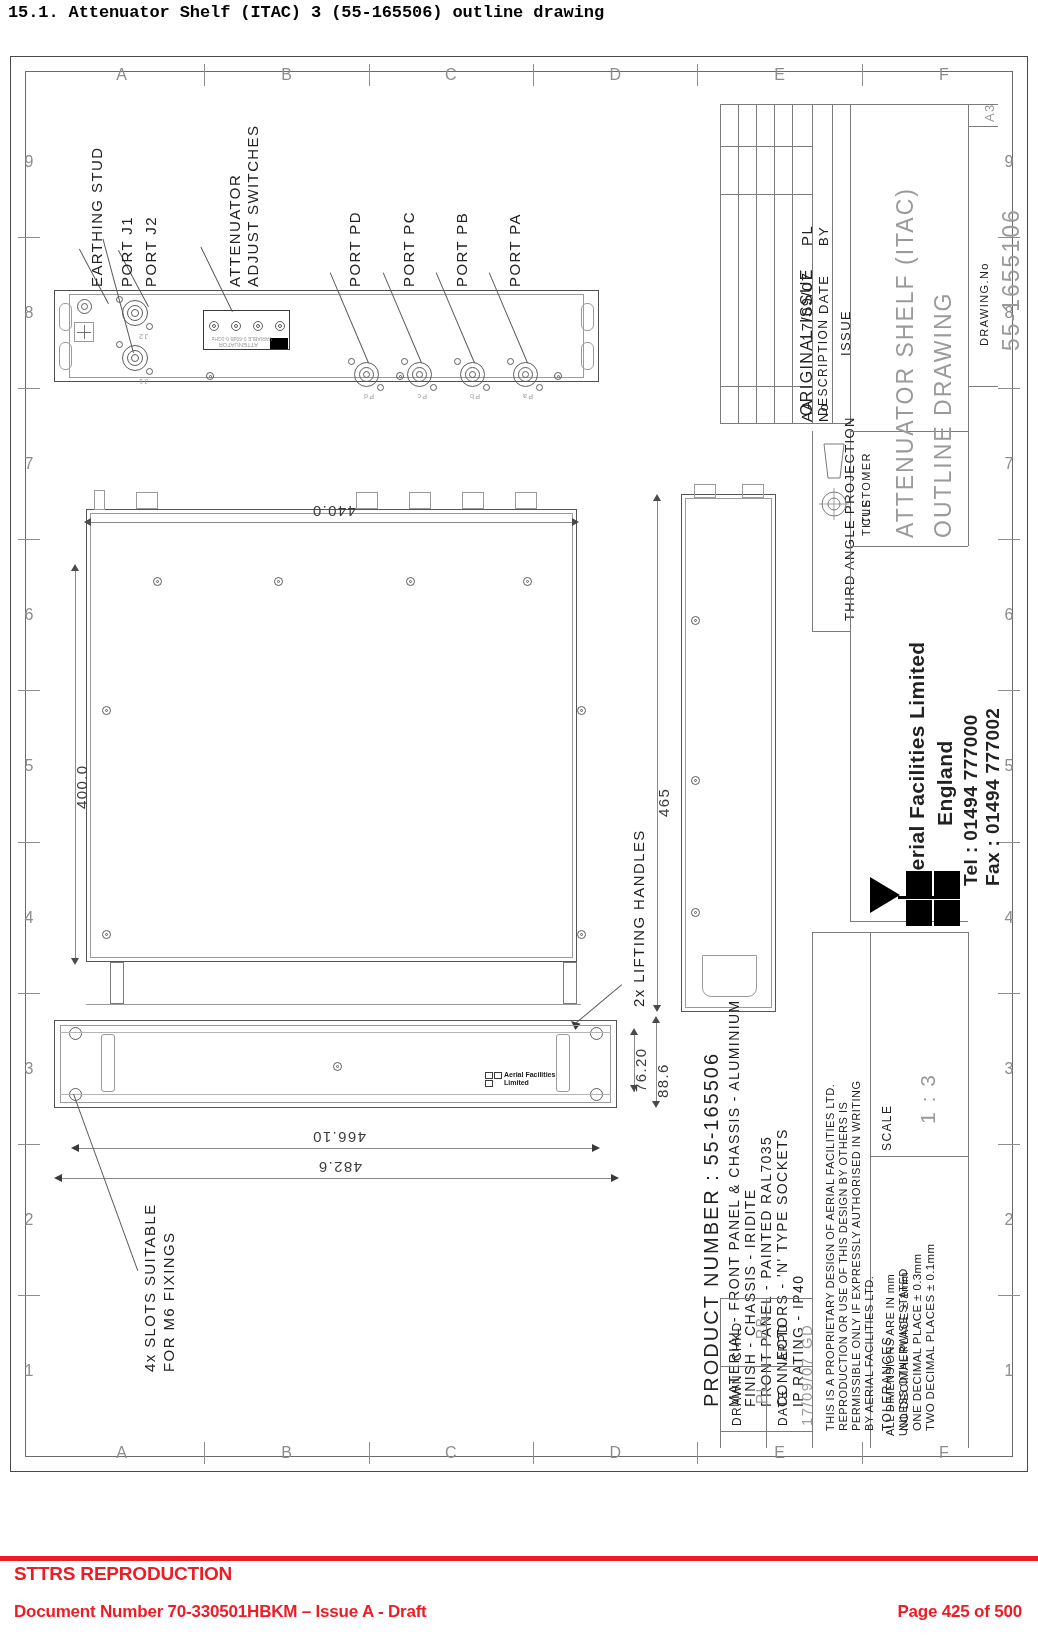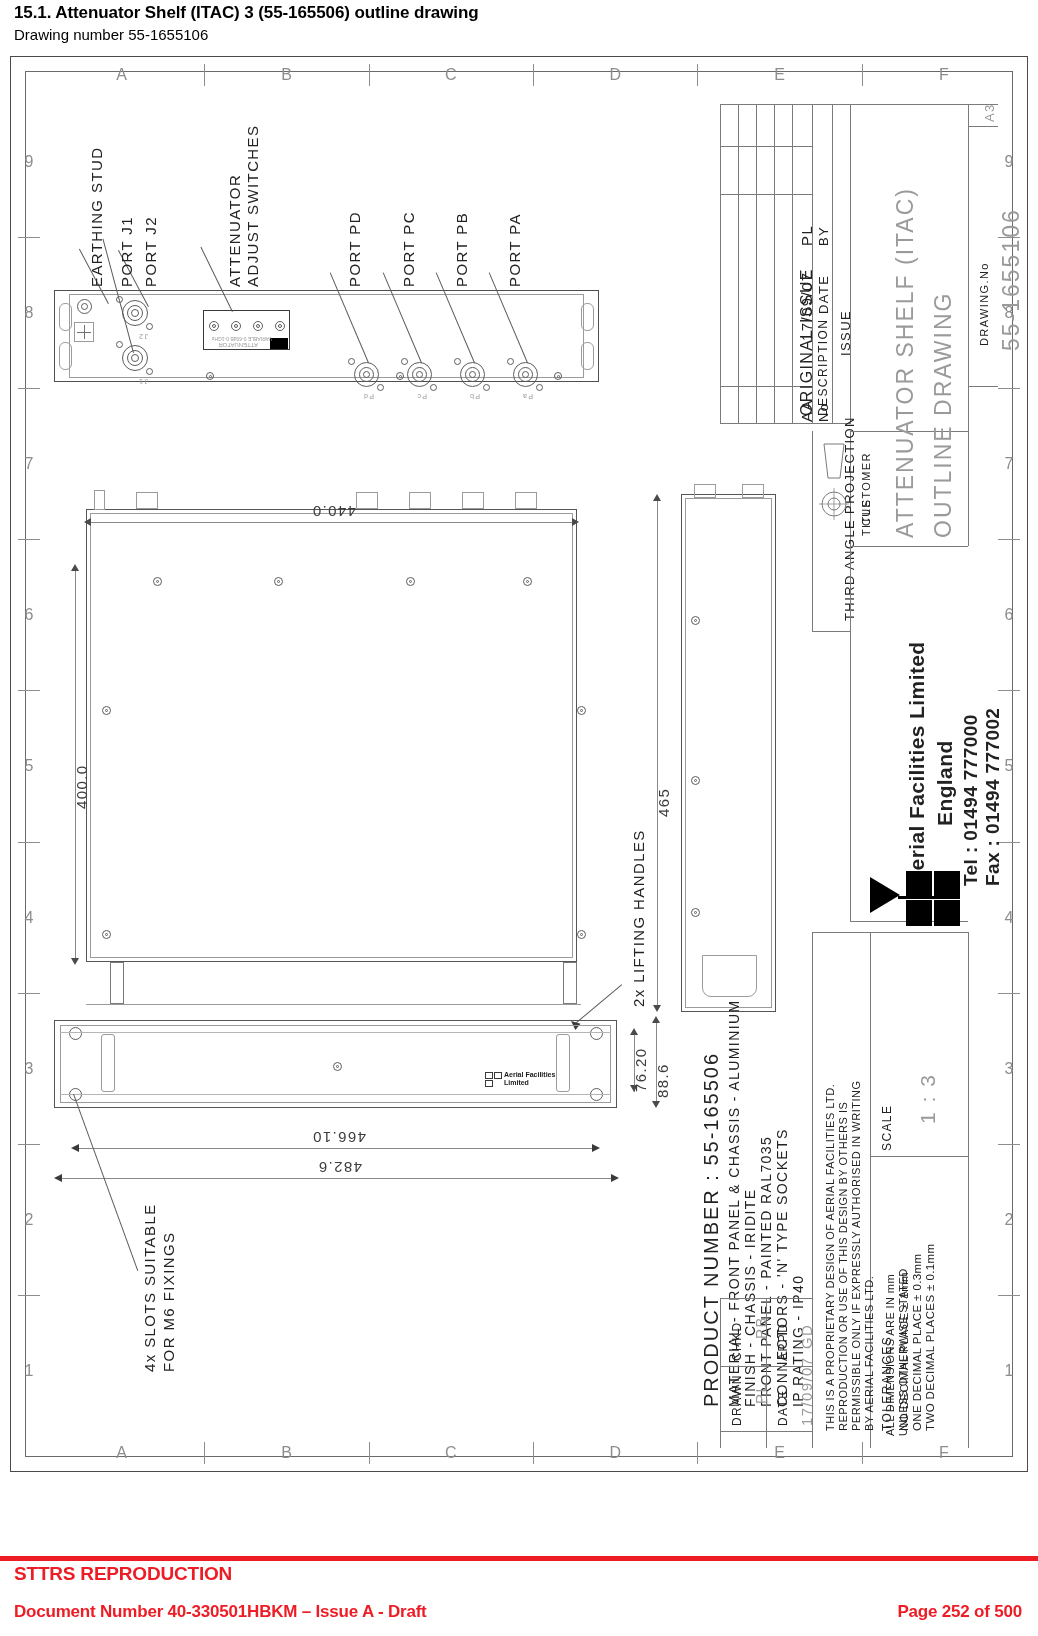--- a/index.html
+++ b/index.html
@@ -1,19 +1,19 @@
 <!DOCTYPE html>
 <html><head>
 <meta charset="utf-8">
 <style>
   html,body{margin:0;padding:0;background:#fff;}
   body{width:1038px;height:1636px;position:relative;font-family:"Liberation Sans",sans-serif;color:#000;overflow:hidden;}
 
   
-  #doc-header{position:absolute;left:14px;top:2px;width:1010px;}
+  #doc-header{position:absolute;left:8px;top:2px;width:1010px;font-family:Liberation Mono, monospace;}
   #doc-title{font-size:17px;font-weight:bold;line-height:22px;letter-spacing:-0.1px;}
   #doc-subtitle{font-size:15px;line-height:20px;margin-top:1px;}
 
   
   #sheet{position:absolute;left:10px;top:56px;width:1018px;height:1416px;border:1px solid #4a4a4a;box-sizing:border-box;background:#fff;}
   #sheet-inner{position:absolute;left:14px;top:14px;right:14px;bottom:14px;border:1px solid #6a6a6a;}
 
   
   .zone-strip{position:absolute;left:14px;right:14px;height:22px;}
   .zone-strip.top{top:-8px;}
@@ -72,21 +72,20 @@
   #footer-rule{position:absolute;left:0;top:1556px;width:1038px;height:5px;background:#ee1c25;}
   #footer-a{position:absolute;left:14px;top:1563px;font-size:19px;font-weight:bold;color:#ee1c25;letter-spacing:-0.2px;}
   #footer-b{position:absolute;left:14px;top:1602px;font-size:17px;font-weight:bold;color:#ee1c25;letter-spacing:-0.2px;}
   #footer-c{position:absolute;right:16px;top:1602px;font-size:17px;font-weight:bold;color:#ee1c25;letter-spacing:-0.2px;}
 </style>
 </head>
 <body>
 
 <div id="doc-header">
   <div id="doc-title">15.1. Attenuator Shelf (ITAC) 3 (55-165506) outline drawing</div>
-  <div id="doc-subtitle">Drawing number 55-1655106</div>
 </div>
 
 <div id="sheet">
   <div id="sheet-inner">
 
     <div class="zone-strip top" id="zl-top">
         <div class="zone-cell first" style="left: 0px; width: 164.333px;">A</div>
         <div class="zone-cell" style="left: 164.333px; width: 164.333px;">B</div>
         <div class="zone-cell" style="left: 328.667px; width: 164.333px;">C</div>
         <div class="zone-cell" style="left: 493px; width: 164.333px;">D</div>
@@ -534,14 +533,14 @@
         <div class="cad r90 dk" style="left:164px;top:1350px;font-size:11px;letter-spacing:0.4px;">ALL DIMENSIONS ARE IN mm</div>
         <div class="cad r90 dk" style="left:177px;top:1350px;font-size:11px;letter-spacing:0.4px;">UNLESS OTHERWISE STATED</div>
       </div>
     </div>
 
   </div>
 </div>
 
 <div id="footer-rule"></div>
 <div id="footer-a">STTRS REPRODUCTION</div>
-<div id="footer-b">Document Number 40-330501HBKM – Issue A - Draft</div>
-<div id="footer-c">Page 252 of 500</div>
+<div id="footer-b">Document Number 70-330501HBKM – Issue A - Draft</div>
+<div id="footer-c">Page 425 of 500</div>
 
 </body></html>

